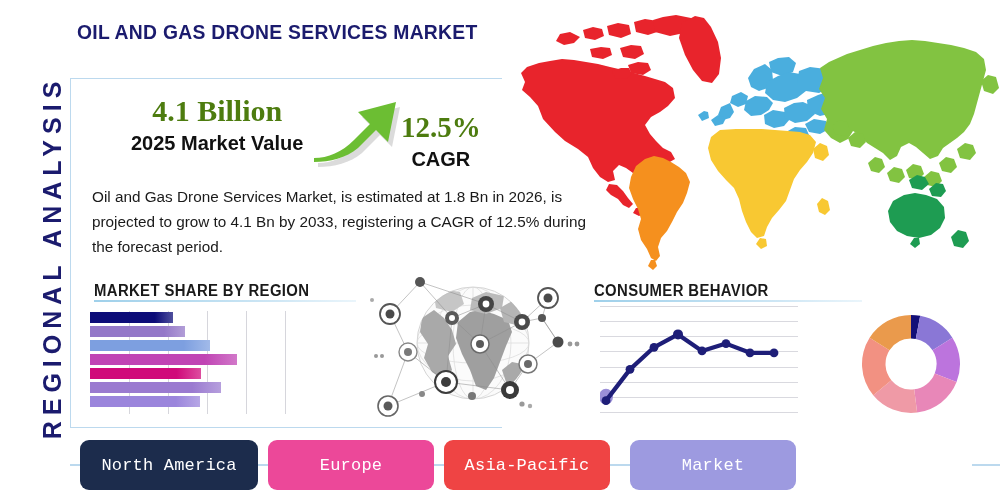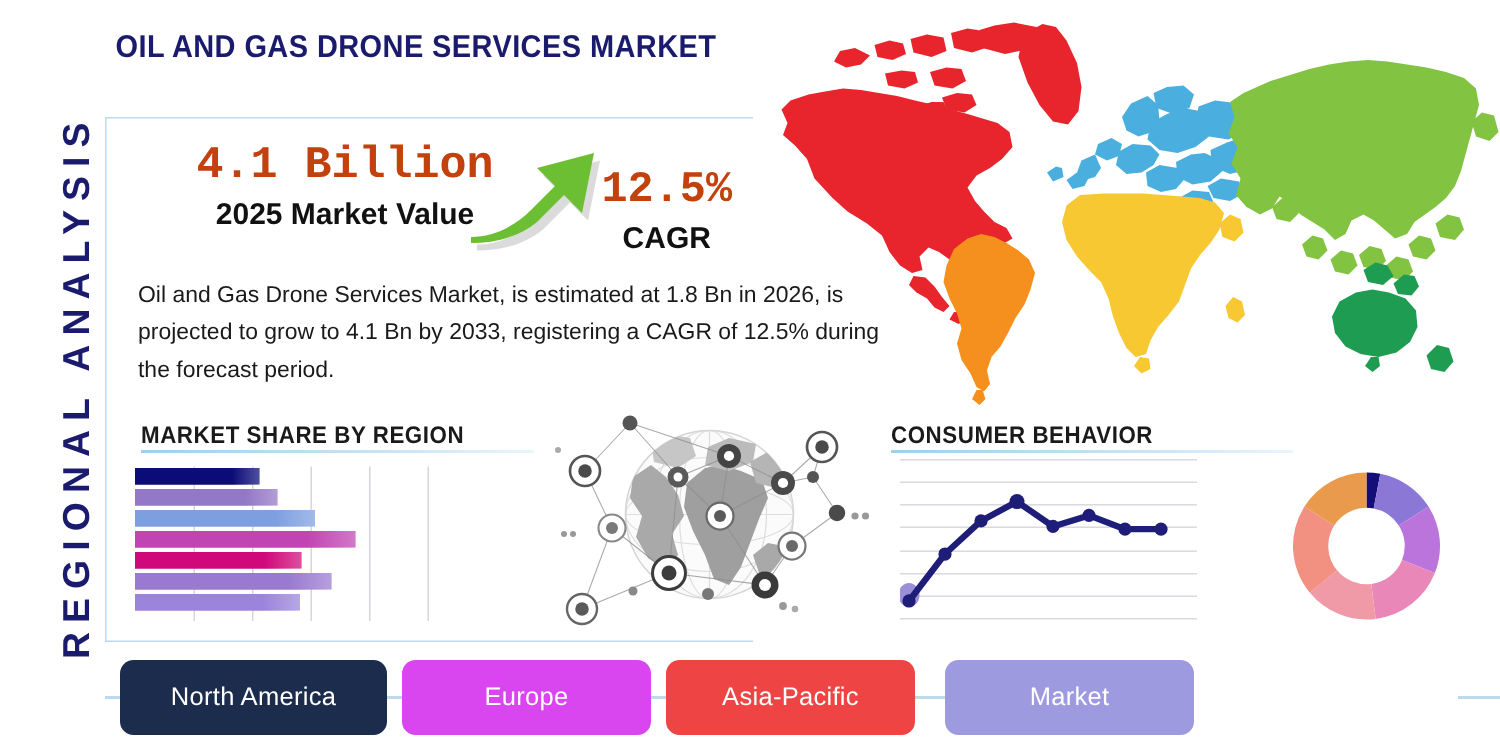--- a/index.html
+++ b/index.html
@@ -49,22 +49,22 @@
     border:1.5px solid #bcd9ee;
     border-right:none;
     background:transparent;
     pointer-events:none;
   }
 
   
   .kpi-row { position:absolute; left:96px; top:92px; width:410px; height:78px; }
   .kpi-left { position:absolute; left:35px; top:0; text-align:center; }
   .kpi-value {
-    font-size:30px; font-weight:700; color:#c2410c;
-    font-family:Liberation Mono, monospace; line-height:38px;
+    font-size:30px; font-weight:700; color:#4d7c0f;
+    font-family:Liberation Serif, serif; line-height:38px;
   }
   .kpi-label {
     font-size:20px; font-weight:700; color:#111;
     font-family:"Liberation Sans", sans-serif; line-height:26px;
   }
   .kpi-right { position:absolute; left:305px; top:16px; text-align:center; }
   .kpi-right .kpi-value { font-size:29px; }
   .kpi-right .kpi-label { font-size:20px; }
   .arrow-wrap {
     position:absolute; left:218px; top:-2px; width:92px; height:78px;
@@ -129,21 +129,21 @@
     position:absolute; left:80px; top:440px;
     width:900px; height:50px;
     display:flex; align-items:center;
   }
   .tab {
     height:50px;
     border-radius:9px;
     display:flex; align-items:center; justify-content:center;
     color:#fff;
     font-size:17px;
-    font-family:Liberation Sans, sans-serif;
+    font-family:Liberation Mono, monospace;
     letter-spacing:.2px;
     white-space:nowrap;
     cursor:pointer;
   }
   .tab-link { flex:0 0 10px; height:1.5px; background:#bcd9ee; }
 
   .connector-line {
     position:absolute; left:70px; top:464px; width:14px; height:1.5px;
     background:#bcd9ee;
   }
@@ -399,21 +399,21 @@
         <path d="M15.244851103986335,84.2337754976858 A49,49 0 0 1 11.627931650401258,26.744487046029175 L31.486524458208653,39.34713326393517 A25.48,25.48 0 0 0 33.367322574072894,69.24156325879662 Z" fill="#f29182"></path>
         <path d="M11.627931650401258,26.744487046029175 A49,49 0 0 1 52.99999999999999,4 L52.99999999999999,27.52 A25.48,25.48 0 0 0 31.486524458208653,39.34713326393517 Z" fill="#ea9a4c"></path>
       </svg>
   </div>
 
   <div class="connector-line"></div>
 
   <div class="tabs">
       <div class="tab" style="background: rgb(28, 44, 76); width: 178px; flex: 0 0 178px;">North America</div>
       <div class="tab-link"></div>
-      <div class="tab" style="background: #d946ef; width: 166px; flex: 0 0 166px;">Europe</div>
+      <div class="tab" style="background: #ec4899; width: 166px; flex: 0 0 166px;">Europe</div>
       <div class="tab-link"></div>
       <div class="tab" style="background: #ef4444; width: 166px; flex: 0 0 166px;">Asia-Pacific</div>
       <div class="tab-link"></div>
       <div class="tab-link"></div>
       <div class="tab" style="background: rgb(157, 154, 224); width: 166px; flex: 0 0 166px;">Market</div>
     </div>
   <div class="connector-line-r"></div>
 
 </div>
 

